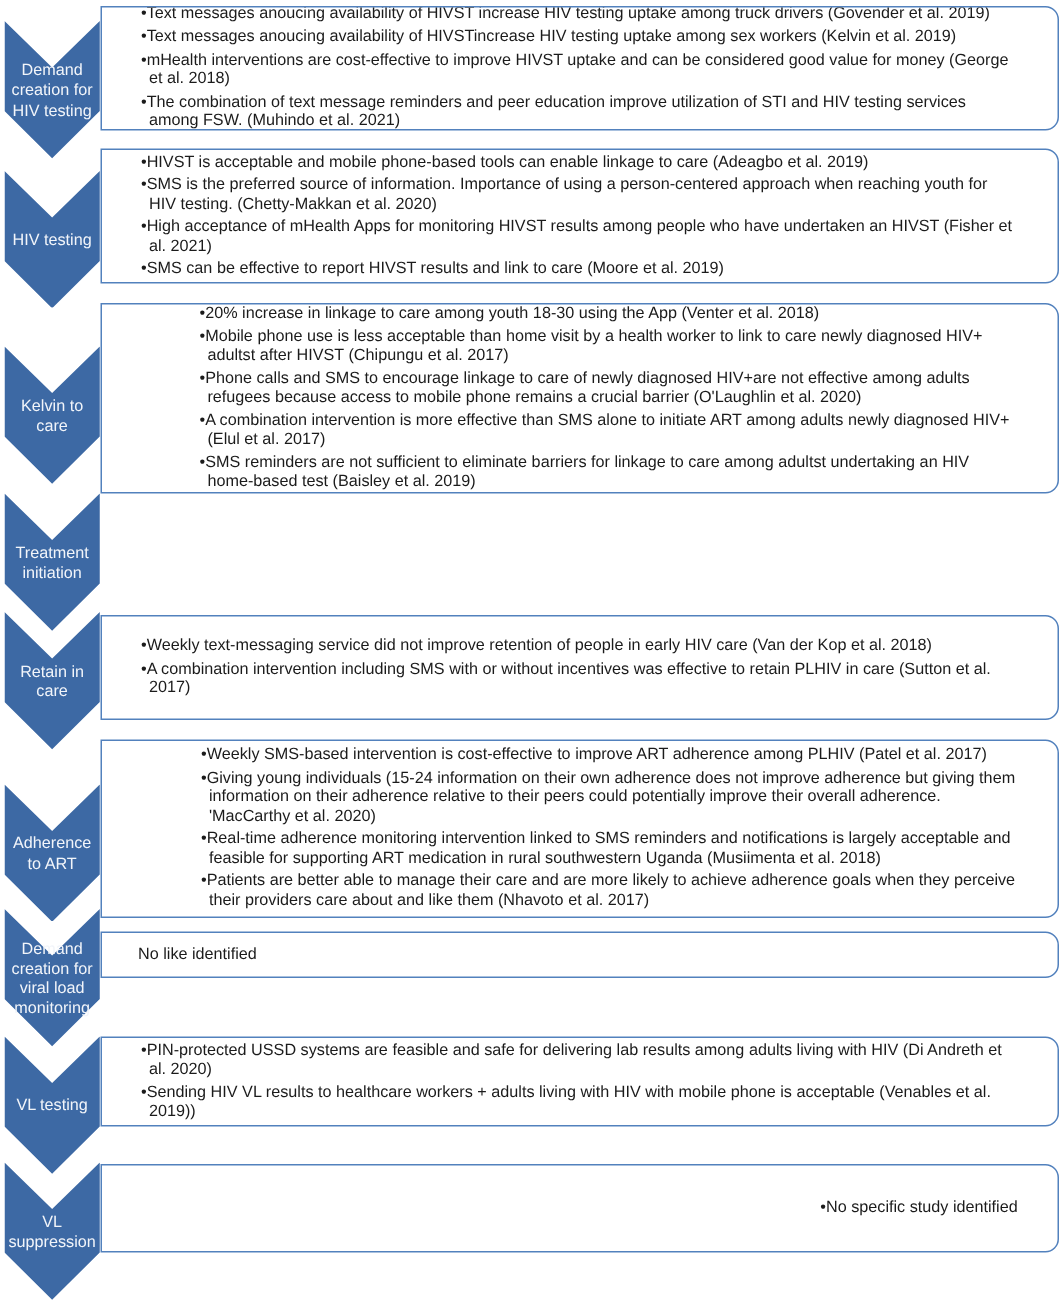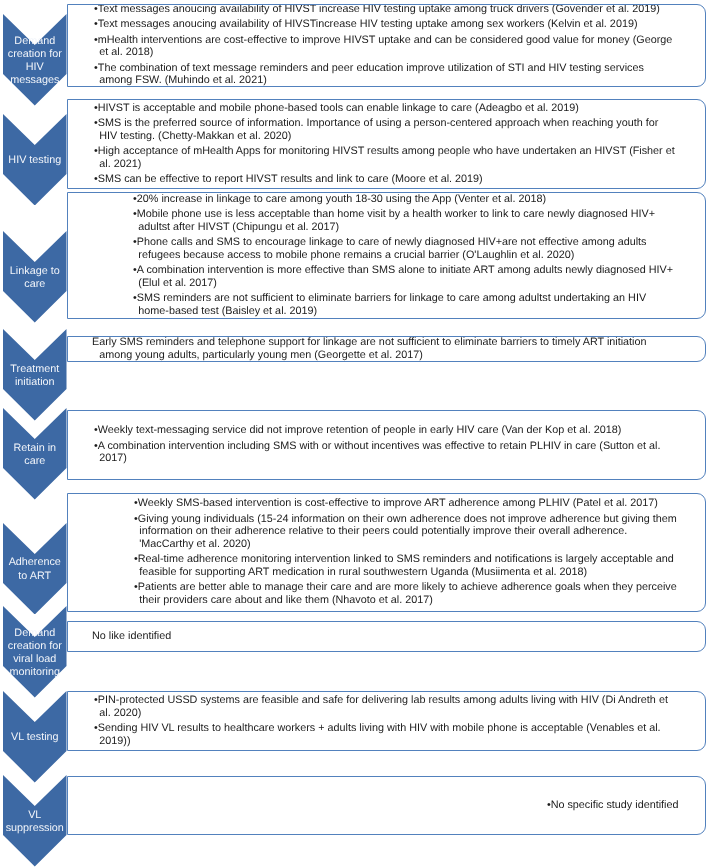--- a/index.html
+++ b/index.html
@@ -31,33 +31,33 @@
   .nolist .li:before{content:"";}
 </style>
 </head>
 <body>
 
 <div id="page">
   <div class="arrow" style="top:14.0px;">
     <svg width="63.5" height="91.5" viewBox="0 0 63.5 91.5">
         <polygon points="0,0 31.75,31.00 63.50,0 63.50,60.00 31.75,91.50 0,60.00"></polygon>
       </svg>
-    <div class="lbl">Demand creation for HIV messages</div>
+    <div class="lbl">Demand creation for HIV testing</div>
   </div>
   <div class="arrow" style="top:113.8px;">
     <svg width="63.5" height="91.5" viewBox="0 0 63.5 91.5">
         <polygon points="0,0 31.75,31.00 63.50,0 63.50,60.00 31.75,91.50 0,60.00"></polygon>
       </svg>
     <div class="lbl">HIV testing</div>
   </div>
   <div class="arrow" style="top:231.0px;">
     <svg width="63.5" height="91.5" viewBox="0 0 63.5 91.5">
         <polygon points="0,0 31.75,31.00 63.50,0 63.50,60.00 31.75,91.50 0,60.00"></polygon>
       </svg>
-    <div class="lbl">Linkage to care</div>
+    <div class="lbl">Kelvin to care</div>
   </div>
   <div class="arrow" style="top:329px;">
     <svg width="63.5" height="91.5" viewBox="0 0 63.5 91.5">
         <polygon points="0,0 31.75,31.00 63.50,0 63.50,60.00 31.75,91.50 0,60.00"></polygon>
       </svg>
     <div class="lbl">Treatment initiation</div>
   </div>
   <div class="arrow" style="top:408.0px;">
     <svg width="63.5" height="91.5" viewBox="0 0 63.5 91.5">
         <polygon points="0,0 31.75,31.00 63.50,0 63.50,60.00 31.75,91.50 0,60.00"></polygon>
@@ -101,35 +101,28 @@
   <div class="box" style="top:99.0px;height:90.0px;">
     <div class="boxinner">
       <ul class="list">
         <li class="li">HIVST is acceptable and mobile phone-based tools can enable linkage to care (Adeagbo et al. 2019)</li>
         <li class="li">SMS is the preferred source of information. Importance of using a person-centered approach when reaching youth for HIV testing. (Chetty-Makkan et al. 2020)</li>
         <li class="li">High acceptance of mHealth Apps for monitoring HIVST results among people who have undertaken an HIVST (Fisher et al. 2021)</li>
         <li class="li">SMS can be effective to report HIVST results and link to care (Moore et al. 2019)</li>
       </ul>
     </div>
   </div>
-  <div class="box" style="top:192px;height:126.5px;padding-left:47px;">
+  <div class="box" style="top:202px;height:126.5px;padding-left:47px;">
     <div class="boxinner">
       <ul class="list">
         <li class="li">20% increase in linkage to care among youth 18-30 using the App (Venter et al. 2018)</li>
         <li class="li">Mobile phone use is less acceptable than home visit by a health worker to link  to care newly diagnosed HIV+ adultst after HIVST (Chipungu et al. 2017)</li>
         <li class="li">Phone calls and SMS to encourage linkage to care of newly diagnosed HIV+are not effective among adults refugees because access to mobile phone remains a crucial barrier (O'Laughlin et al. 2020)</li>
         <li class="li">A combination intervention is more effective than SMS alone to initiate ART among adults newly diagnosed HIV+ (Elul et al. 2017)</li>
         <li class="li">SMS reminders are not sufficient to eliminate barriers for linkage to care among adultst undertaking an HIV home-based test (Baisley et al. 2019)</li>
-      </ul>
-    </div>
-  </div>
-  <div class="box" style="top:336.0px;height:25.5px;">
-    <div class="boxinner">
-      <ul class="list nolist">
-        <li class="li">Early SMS reminders and telephone support for linkage are not sufficient to eliminate barriers to timely ART initiation among young adults, particularly young men (Georgette et al. 2017)</li>
       </ul>
     </div>
   </div>
   <div class="box" style="top:410px;height:69.5px;">
     <div class="boxinner">
       <ul class="list">
         <li class="li">Weekly text-messaging service did not improve retention of people in early HIV care (Van der Kop et al. 2018)</li>
         <li class="li">A combination intervention including SMS with or without incentives was effective to retain PLHIV in care (Sutton et al. 2017)</li>
       </ul>
     </div>

